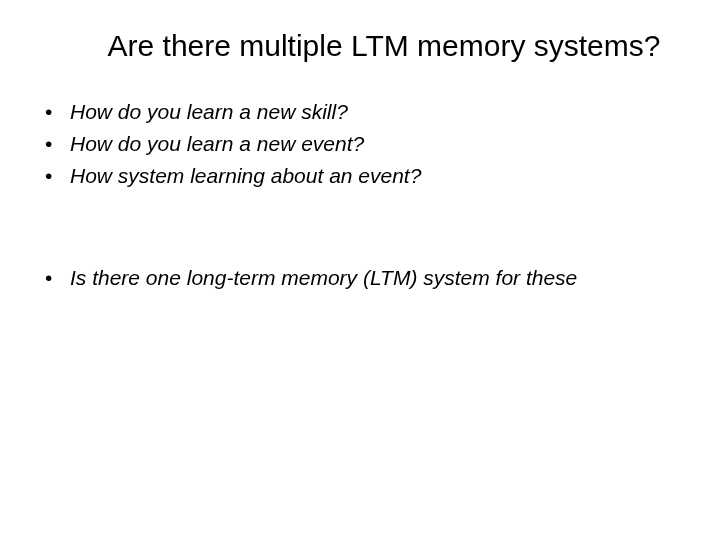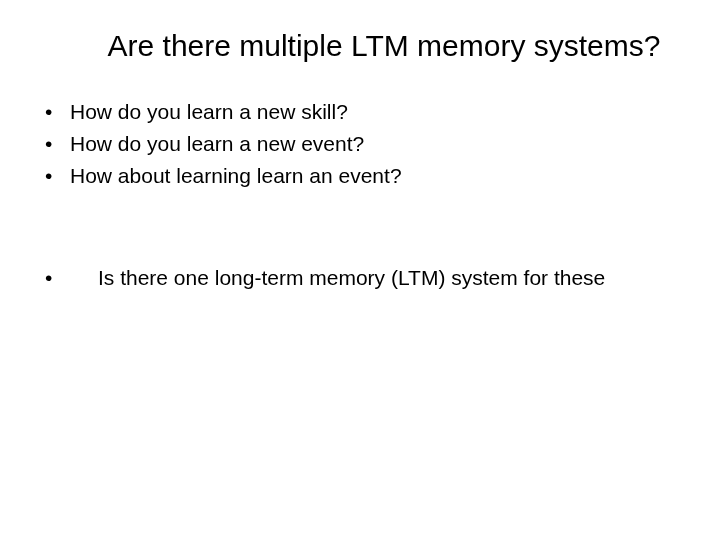--- a/index.html
+++ b/index.html
@@ -51,46 +51,46 @@
   }
   .bullet-marker {
     flex: 0 0 25px;
     width: 25px;
     font-size: 21px;
     line-height: 32px;
   }
   .bullet-text {
     flex: 1 1 auto;
     max-width: 600px;
+    font-style: italic;
   }
   .bullet-text .line {
     display: block;
     white-space: nowrap;
-    margin-left: 28px;
   }
 </style>
 </head>
 <body style="background: rgb(255, 255, 255); color: rgb(0, 0, 0);">
 
 <div class="slide">
 
   <div class="slide-title">Are there multiple LTM memory systems?</div>
 
   <ul class="bullet-list group-1">
     <li class="bullet-item">
       <span class="bullet-marker">•</span>
       <span class="bullet-text">How do you learn a new skill?</span>
     </li>
     <li class="bullet-item">
       <span class="bullet-marker">•</span>
       <span class="bullet-text">How do you learn a new event?</span>
     </li>
     <li class="bullet-item">
       <span class="bullet-marker">•</span>
-      <span class="bullet-text">How about learning learn an event?</span>
+      <span class="bullet-text">How system learning about an event?</span>
     </li>
   </ul>
 
   <ul class="bullet-list group-2">
     <li class="bullet-item">
       <span class="bullet-marker">•</span>
       <span class="bullet-text">
         <span class="line">Is there one long-term memory (LTM) system for these</span>
       </span>
     </li>

